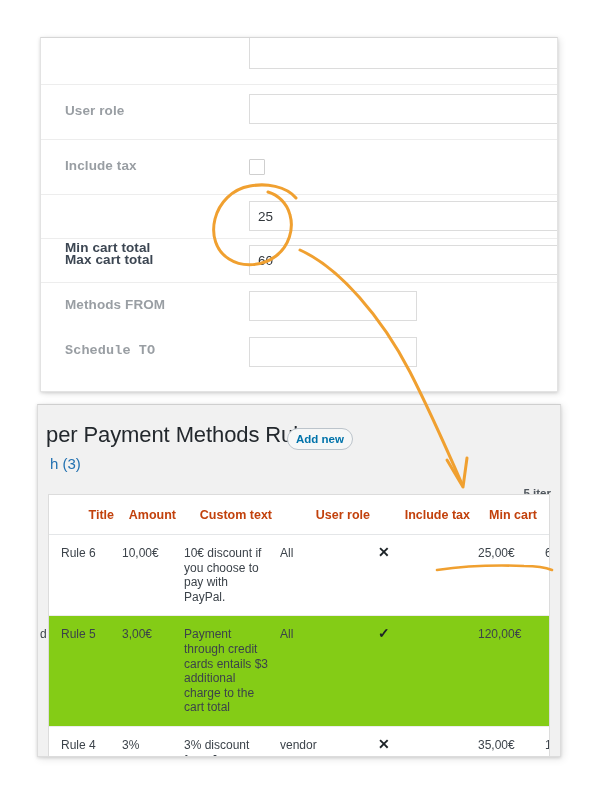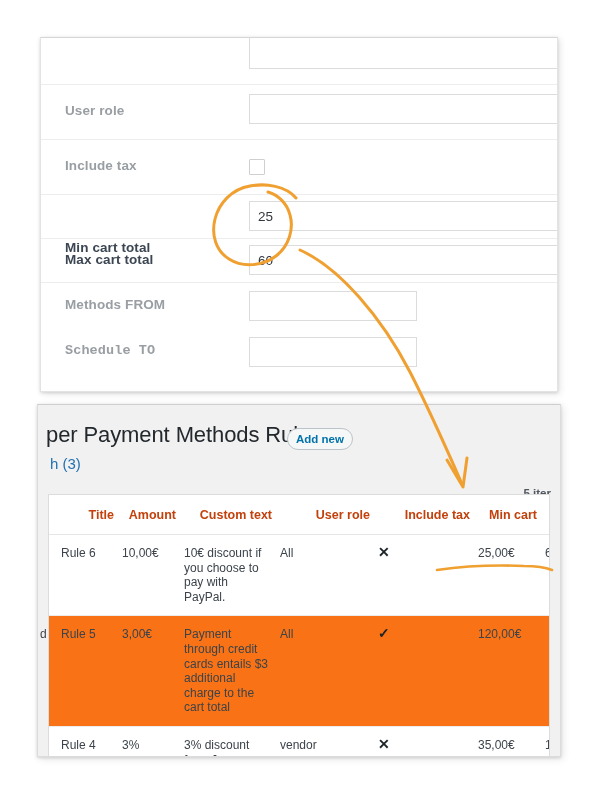--- a/index.html
+++ b/index.html
@@ -150,21 +150,21 @@
   }
   table.rules td{
     text-align:left;
     padding:11px 4px 11px 4px;
     vertical-align:top;
     font-size:12px;
     color:#3c434a;
     border-bottom:1px solid #ececec;
     line-height:14.6px;
   }
-  tr.alt td{background:#f97316;}
+  tr.alt td{background:#84cc16;}
   .c-title{width:53px;padding-left:12px !important;}
   .c-amount{width:54px;}
   .c-custom{width:88px;}
   .c-role{width:90px;}
   .c-tax{width:92px;}
   .c-min{width:59px;}
   .c-max{width:62px;}
   .mark{font-size:14px;font-weight:bold;color:#1d2327;line-height:13px;display:inline-block;}
 
   .edge-d{

